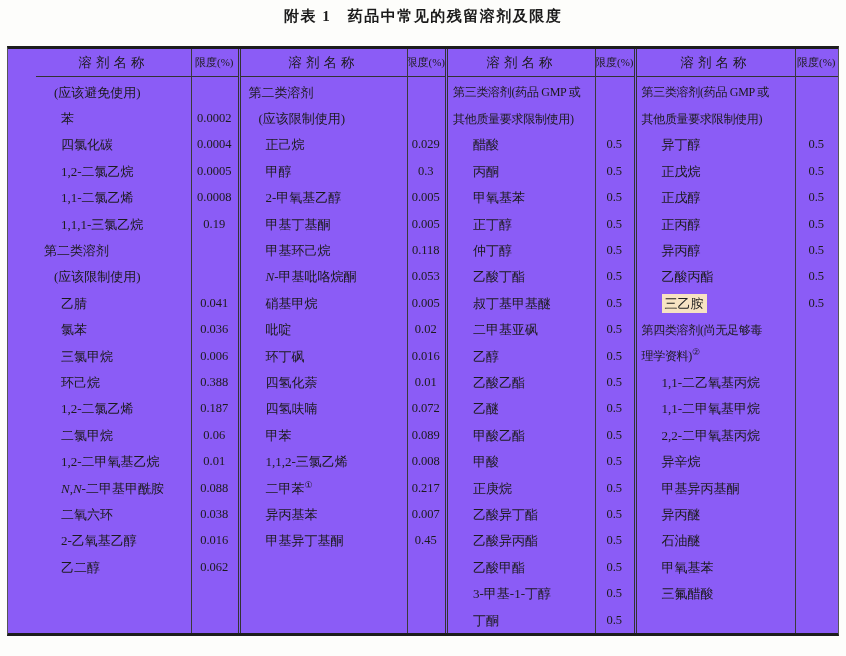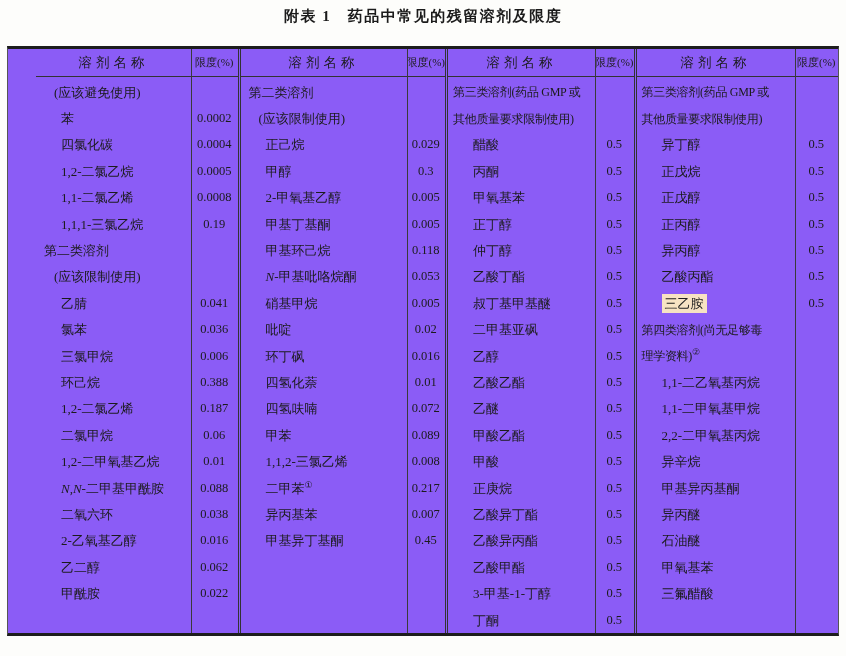--- a/index.html
+++ b/index.html
@@ -125,24 +125,20 @@
             <div class="cval">0.038</div>
           </div>
           <div class="row item">
             <div class="cname">2-乙氧基乙醇</div>
             <div class="cval">0.016</div>
           </div>
           <div class="row item">
             <div class="cname">乙二醇</div>
             <div class="cval">0.062</div>
           </div>
-          <div class="row item">
-            <div class="cname">甲酰胺</div>
-            <div class="cval">0.022</div>
-          </div>
         </div>
     </div>
     <div class="pair pair1">
       <div class="vline"></div>
       <div class="phead">
         <div class="hname">溶剂名称</div>
         <div class="hval">限度(%)</div>
       </div>
       <div class="rows">
           <div class="row group">

